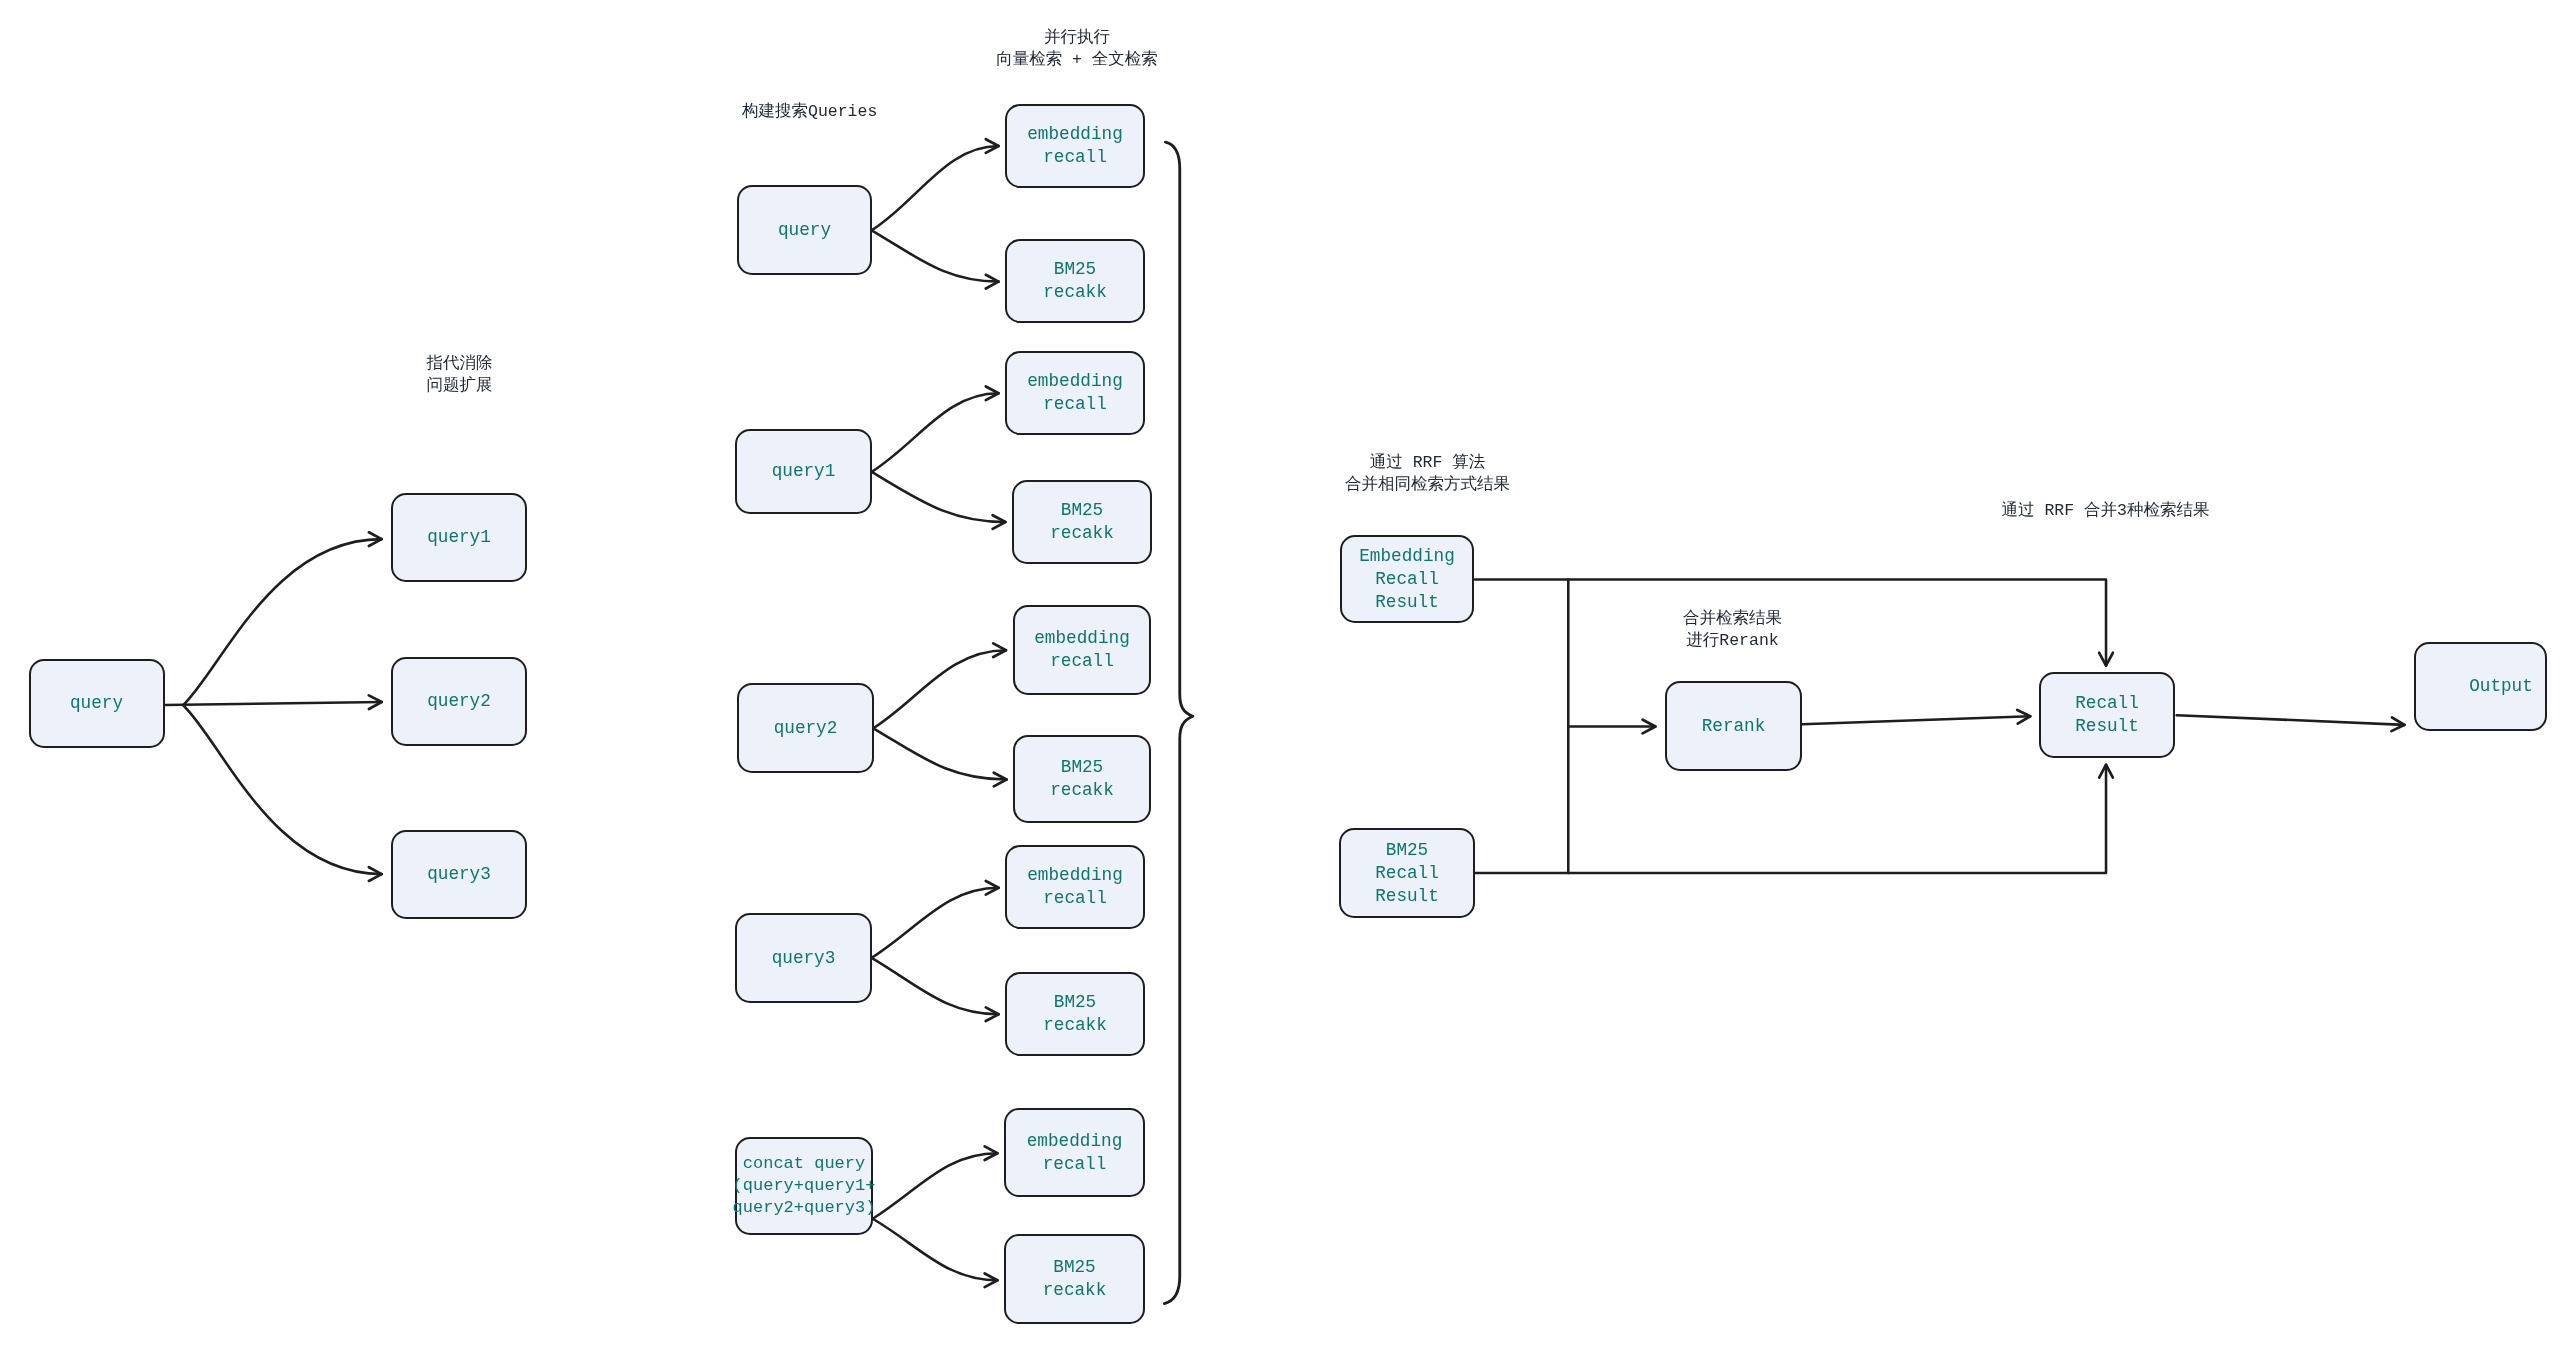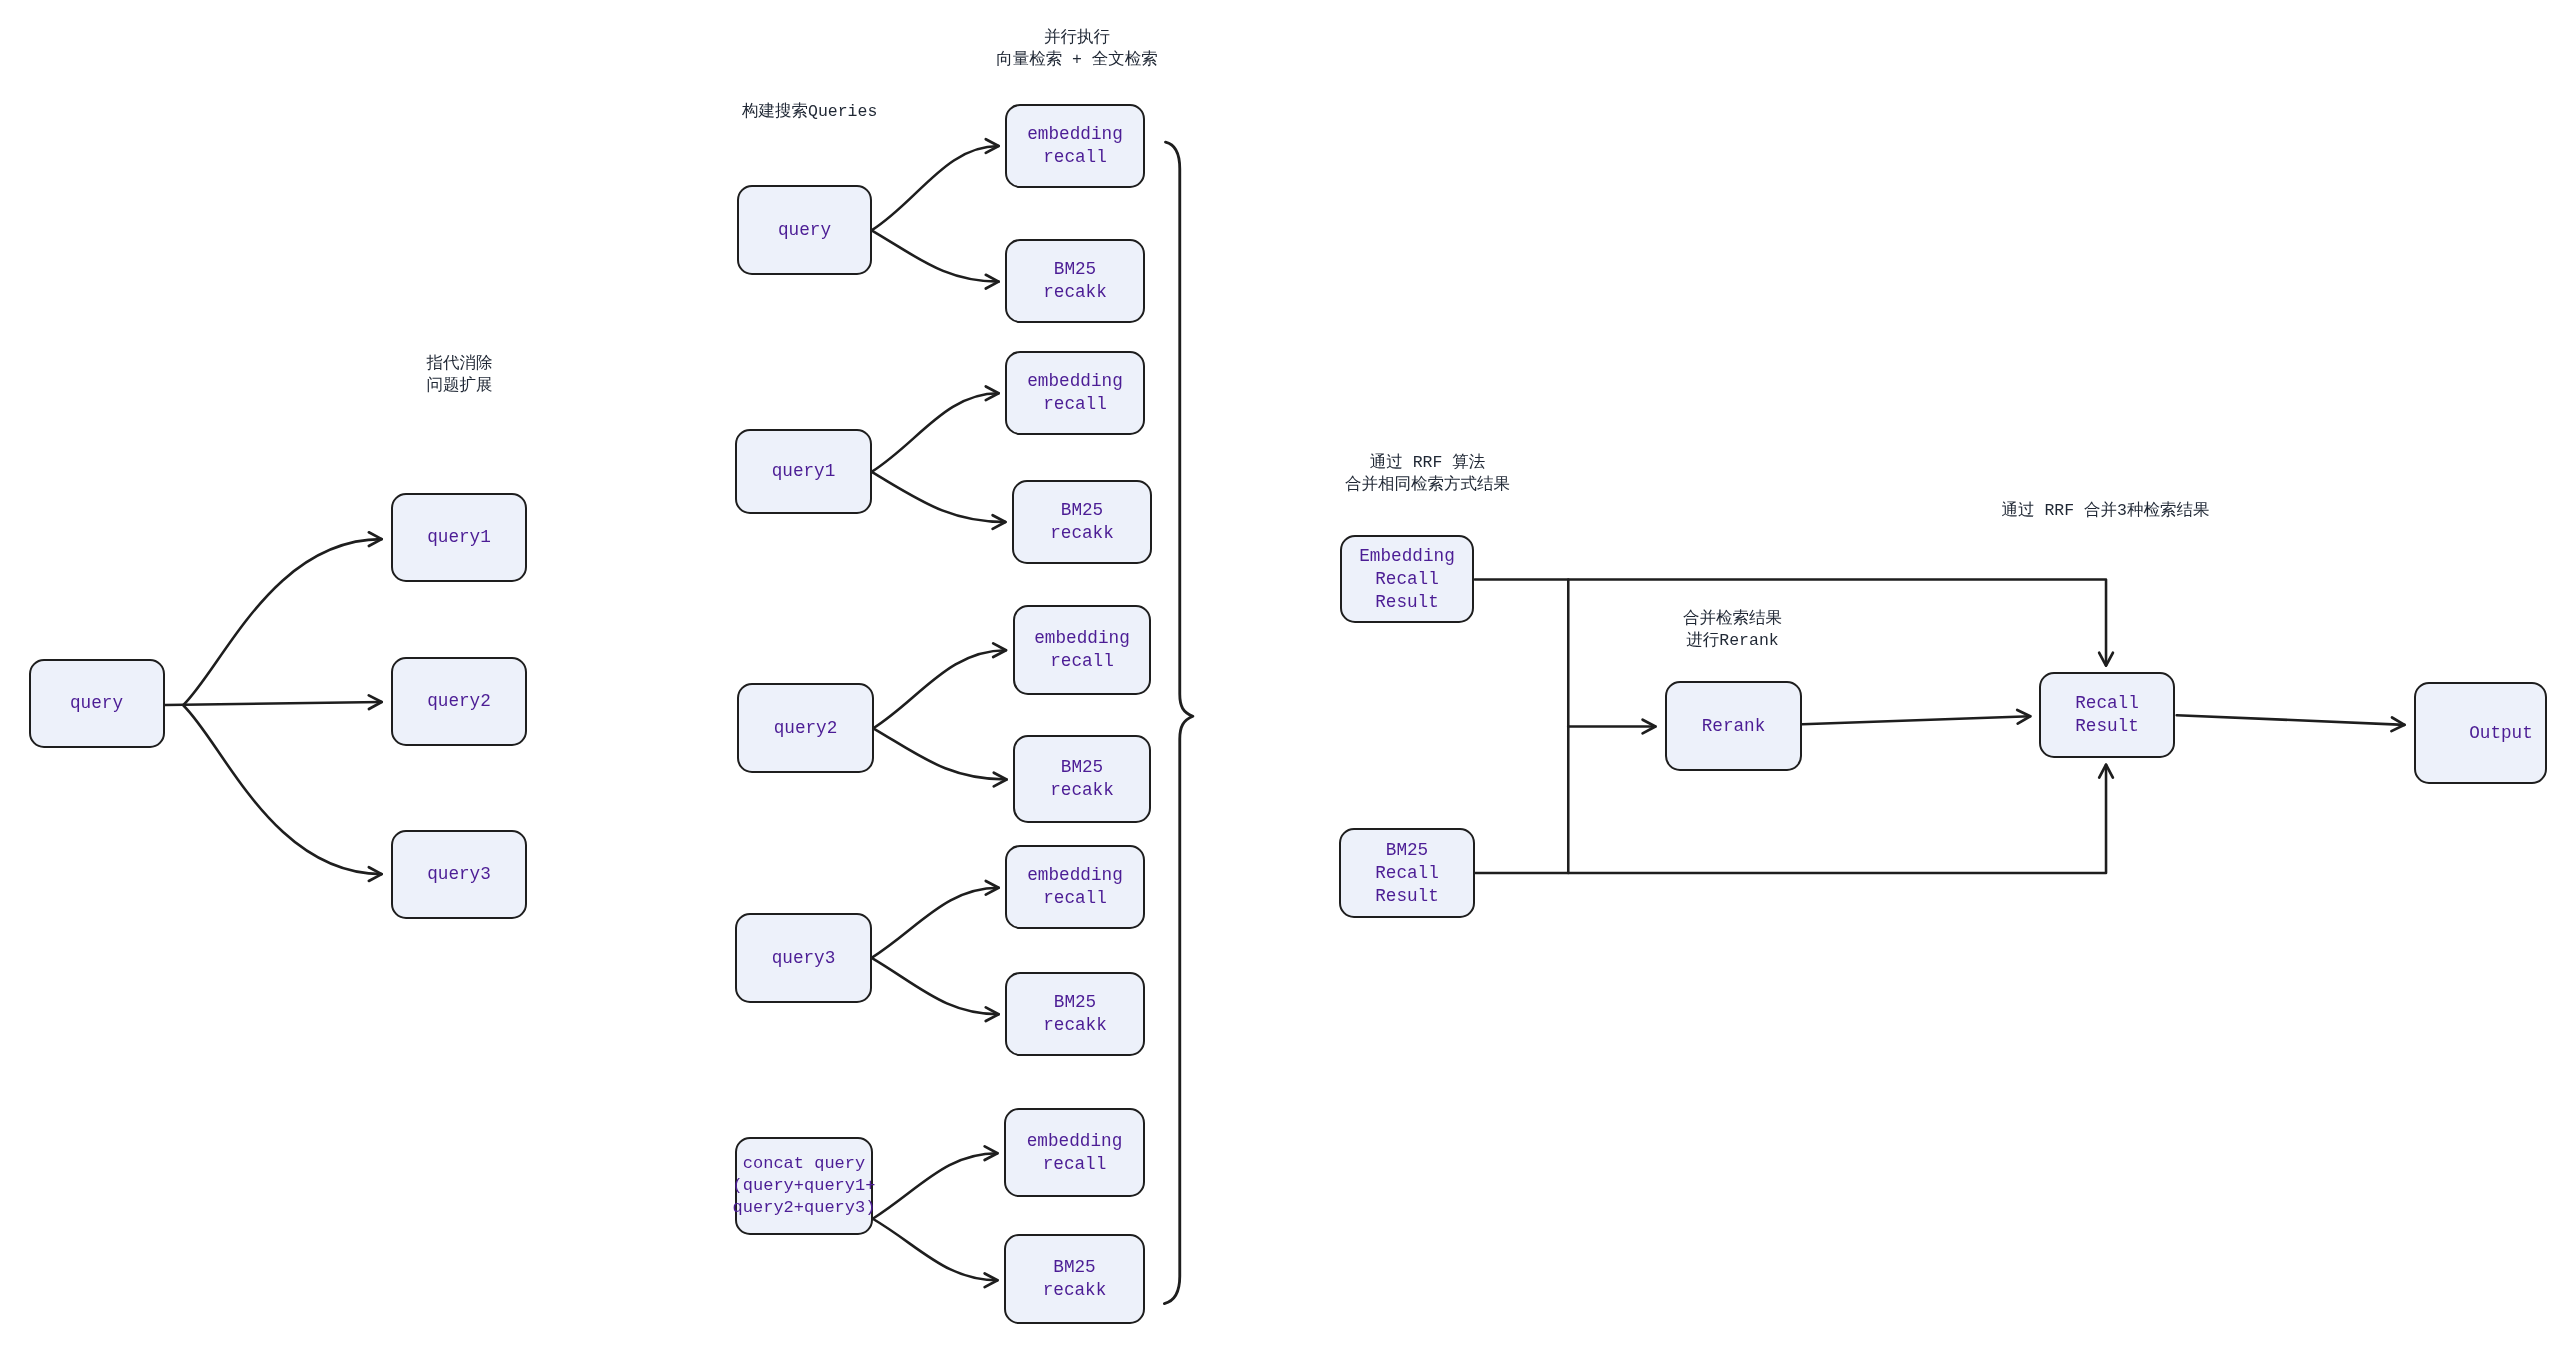--- a/index.html
+++ b/index.html
@@ -12,21 +12,21 @@
   }
   .node{
     position:absolute;
     box-sizing:border-box;
     border:2.8px solid #1e1e1e;
     border-radius:15px;
     background:#edf1fa;
     display:flex;align-items:center;justify-content:center;
     text-align:center;
     font-size:17.7px;line-height:1.3;
-    color:#4c1d95;
+    color:#0f766e;
     white-space:pre-line;
   }
   .node.small-text{font-size:17px;}
   .note{
     position:absolute;
     text-align:center;
     font-size:16.5px;line-height:1.32;
     color:#1f2734;
     white-space:pre-line;
   }
@@ -122,16 +122,16 @@
 
   <div class="node" style="left:1340px;top:535px;width:134px;height:88px;">Embedding
 Recall
 Result</div>
   <div class="node" style="left:1339px;top:828px;width:136px;height:90px;">BM25
 Recall
 Result</div>
   <div class="node" style="left:1665px;top:681px;width:137px;height:90px;">Rerank</div>
   <div class="node" style="left:2039px;top:672px;width:136px;height:86px;">Recall
 Result</div>
-  <div class="node" style="left:2414px;top:682px;width:133px;height:102px;padding-left:41px;">Output</div>
+  <div class="node" style="left:2414px;top:642px;width:133px;height:89px;padding-left:41px;">Output</div>
 
 </div>
 
 
 </body></html>

